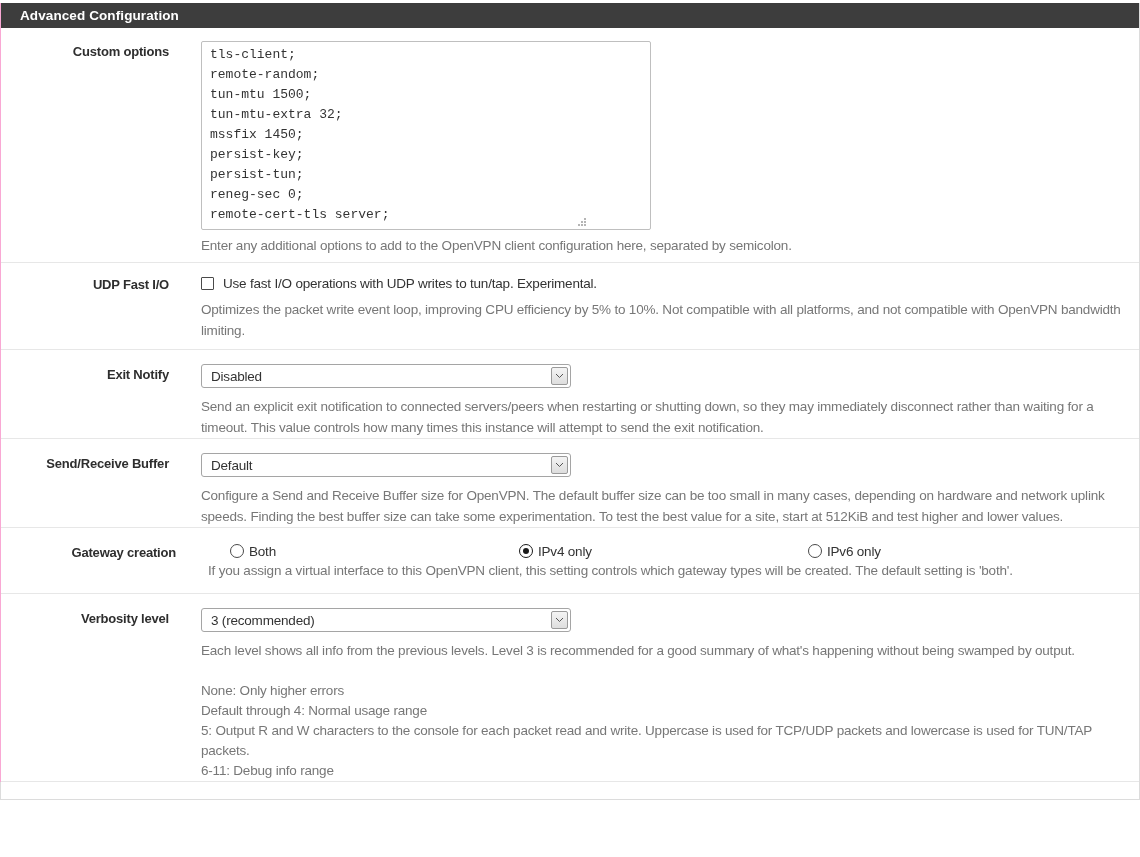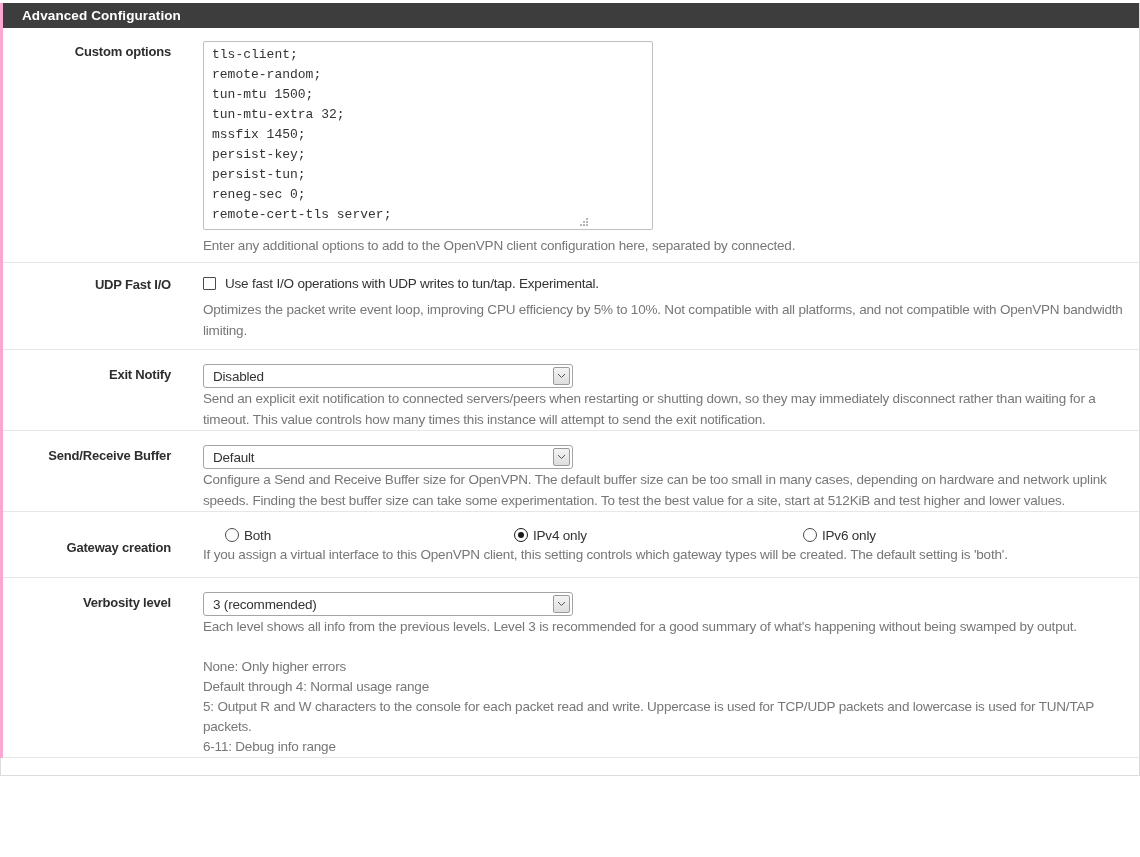--- a/index.html
+++ b/index.html
@@ -6,21 +6,21 @@
   html, body {
     margin: 0; padding: 0;
     width: 1140px; height: 857px;
     overflow: hidden;
     background: #fff;
     font-family: "Liberation Sans", sans-serif;
   }
   .page { padding-top: 3px; }
 
   
-  .panel { border-left: 3px solid #f9a8d4; border-right: 1px solid #dcdcdc; }
+  .panel { border-left: 1px solid #f9a8d4; border-right: 1px solid #dcdcdc; }
   .panel-heading {
     height: 25px; line-height: 25px;
     background: #3d3d3d; color: #ffffff;
     font-size: 13.5px; font-weight: bold;
     padding: 0 19px;
     letter-spacing: 0.1px;
   }
   .panel-body { background: #fff; }
 
   
@@ -42,21 +42,21 @@
     font-size: 13.5px;
     line-height: 21px;
     letter-spacing: -0.2px;
   }
 
   
   .row-custom   { padding: 13px 0 6px 0; }
   .row-udp      { padding: 11px 0 8px 0; }
   .row-exit     { padding: 14px 0 0 0; }
   .row-buffer   { padding: 14px 0 0 0; }
-  .row-gateway  { padding: 14px 0 12px 0; align-items: center; }
+  .row-gateway  { padding: 14px 0 12px 7px; }
   .row-verb     { padding: 14px 0 0 0; }
 
   
   .ta-wrap { position: relative; width: 386px; }
   textarea.custom-opts {
     width: 450px; height: 189px;
     border: 1px solid #bfbfbf; border-radius: 2px;
     padding: 3px 8px;
     font-family: "Liberation Mono", monospace;
     font-size: 13px; line-height: 20px; color: #333;
@@ -97,21 +97,21 @@
     letter-spacing: -0.2px;
     cursor: default;
   }
   .fselect-btn {
     position: absolute; right: 2px; top: 2px;
     width: 17px; height: 18px;
     border: 1px solid #9a9a9a; border-radius: 2px;
     background: linear-gradient(#f4f4f4, #dedede);
     display: flex; align-items: center; justify-content: center;
   }
-  .sel-help { }
+  .sel-help { margin-top: 8px; }
 
   
   .radio-group { display: flex; height: 18px; align-items: center; }
   .radio-item { display: flex; align-items: center; width: 289px; }
   .radio-item:first-child { margin-left: 22px; }
   .radio-dot {
     width: 14px; height: 14px; border-radius: 50%;
     border: 1px solid #4a4a4a; background: #fff;
     margin-right: 5px; flex: none;
     position: relative;
@@ -151,21 +151,21 @@
 remote-random;
 tun-mtu 1500;
 tun-mtu-extra 32;
 mssfix 1450;
 persist-key;
 persist-tun;
 reneg-sec 0;
 remote-cert-tls server;</textarea>
             <span class="resize-grip"></span>
           </div>
-          <div class="help ta-help">Enter any additional options to add to the OpenVPN client configuration here, separated by connected.</div>
+          <div class="help ta-help">Enter any additional options to add to the OpenVPN client configuration here, separated by semicolon.</div>
         </div>
       </div>
 
       <div class="form-row row-udp">
         <div class="row-label">UDP Fast I/O</div>
         <div class="row-content">
           <div class="check-line">
             <span class="checkbox"></span>
             <span class="check-label">Use fast I/O operations with UDP writes to tun/tap. Experimental.</span>
           </div>

